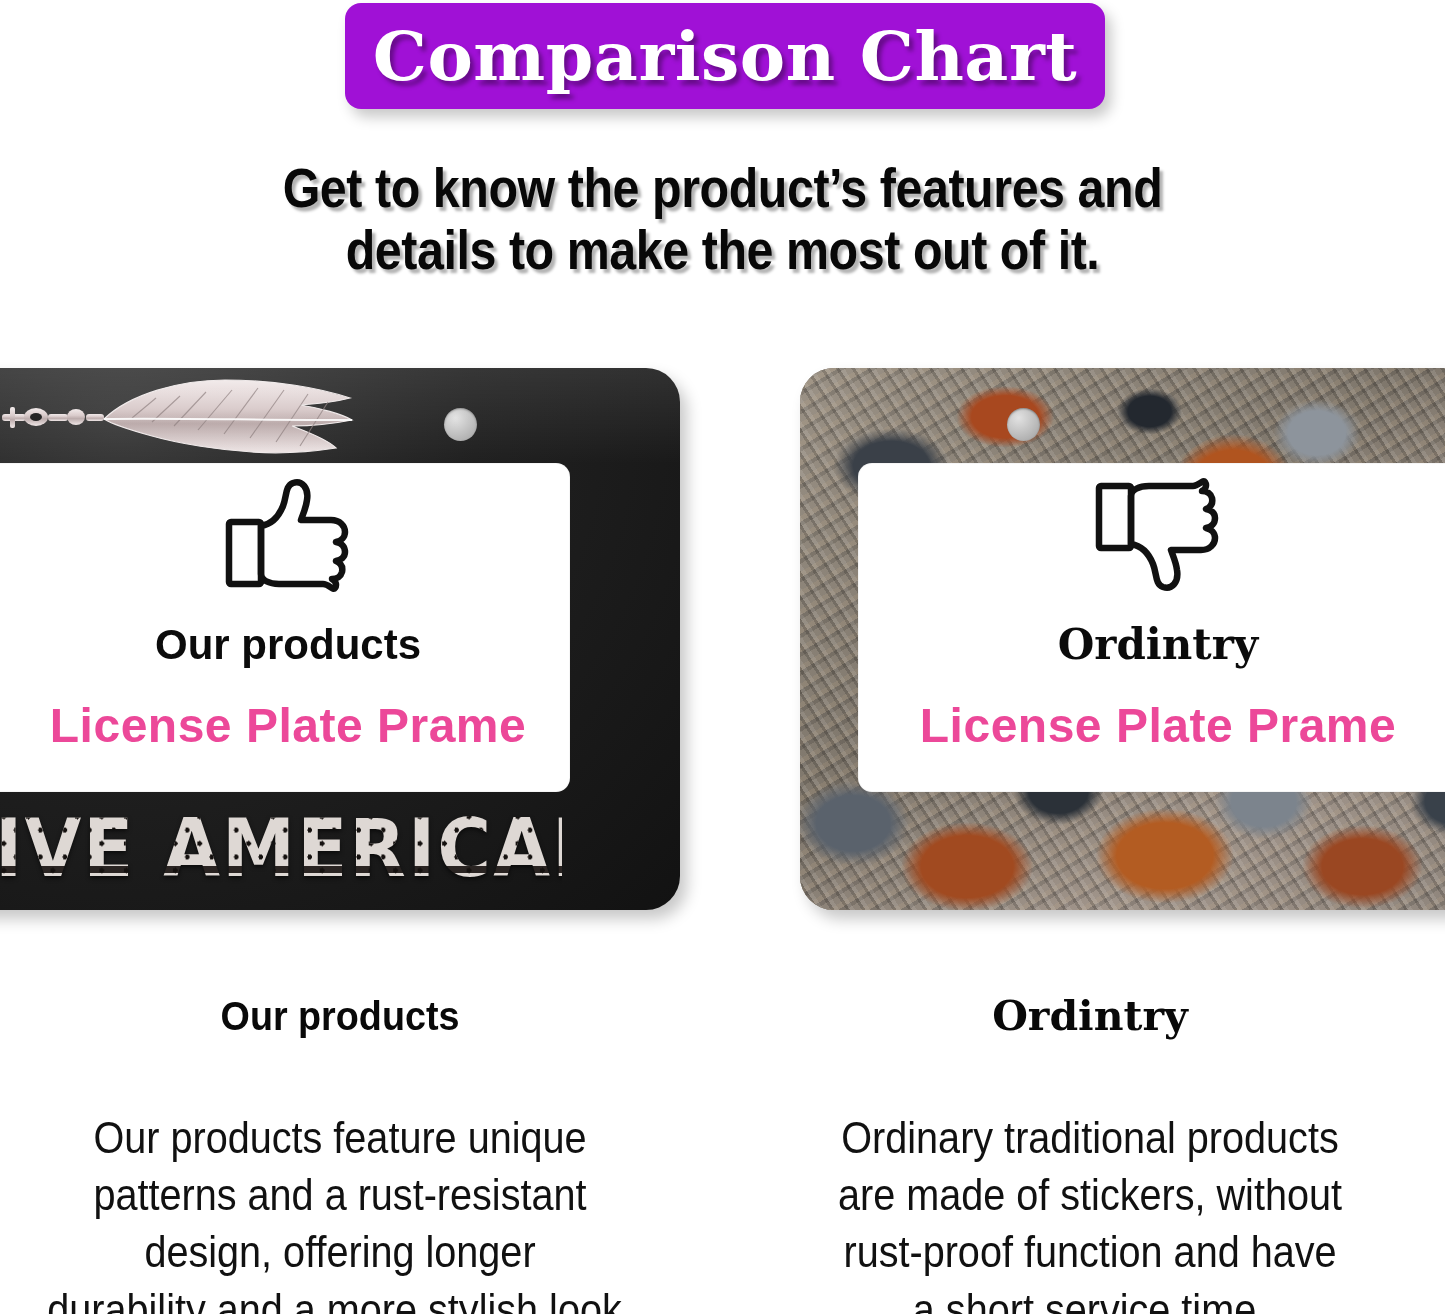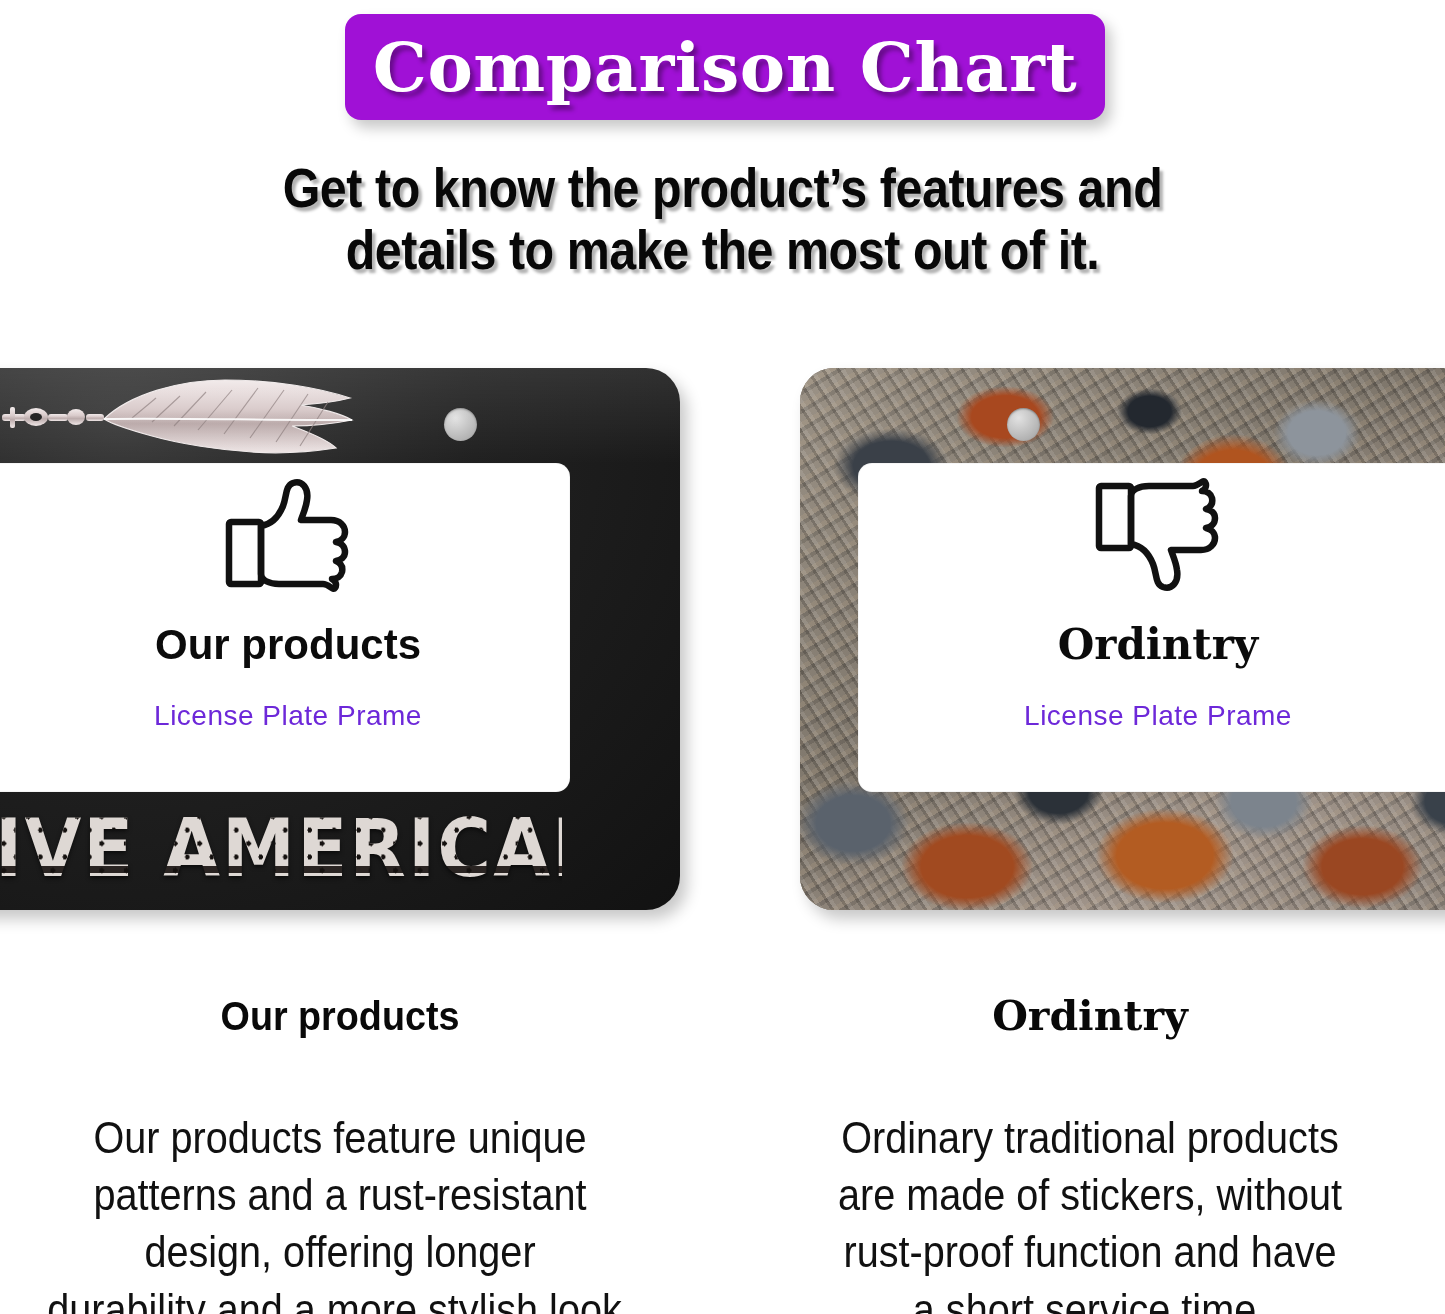--- a/index.html
+++ b/index.html
@@ -13,21 +13,21 @@
     position: relative;
     overflow: hidden;
     font-family: "Liberation Sans", sans-serif;
     background: #ffffff;
   }
 
   
   .banner {
     position: absolute;
     left: 345px;
-    top: 14px;
+    top: 3px;
     width: 760px;
     height: 106px;
     background: #a011d6;
     border-radius: 16px;
     box-shadow: 6px 8px 14px rgba(0,0,0,0.22);
     display: flex;
     align-items: center;
     justify-content: center;
   }
   .banner-text {
@@ -215,24 +215,24 @@
   .inner-title.sans {
     font-family: "Liberation Sans", sans-serif;
     font-weight: 700;
   }
   .inner-title.serif {
     font-family: "DejaVu Serif", "Liberation Serif", serif;
     font-weight: 700;
   }
   .inner-sub {
     font-family: "Liberation Sans", sans-serif;
-    font-weight: 400;
-    font-size: 28px;
+    font-weight: 700;
+    font-size: 48px;
     line-height: 1;
-    color: #6d28d9;
+    color: #ec4899;
     letter-spacing: 0.5px;
     white-space: nowrap;
   }
 
   
   .col {
     position: absolute;
     top: 996px;
     width: 700px;
     text-align: center;

